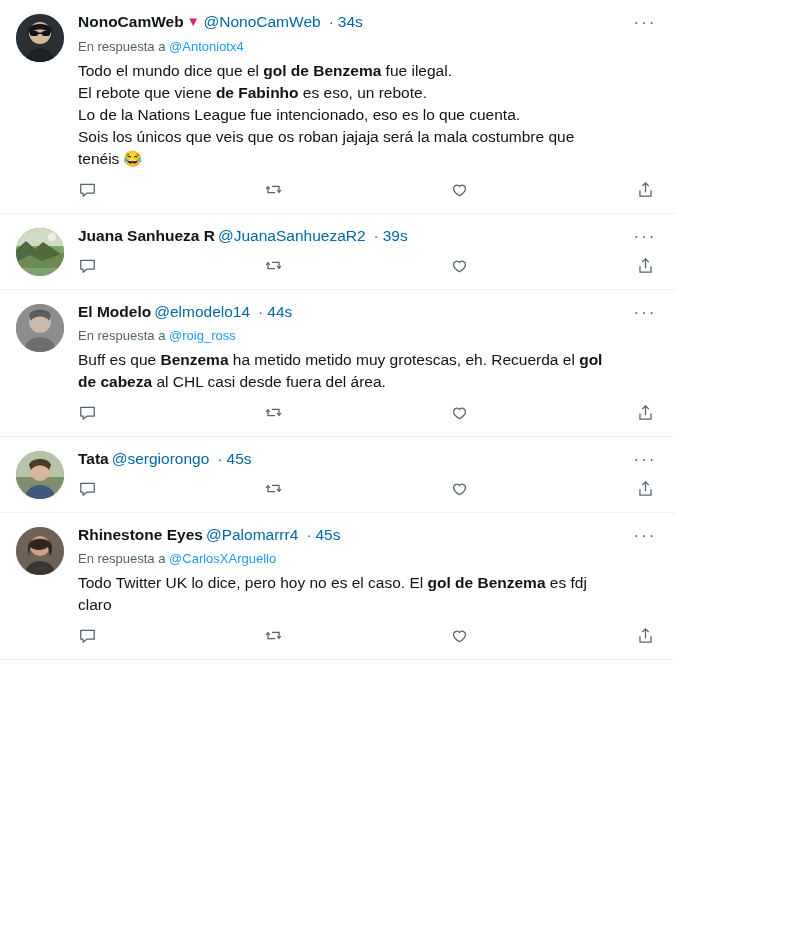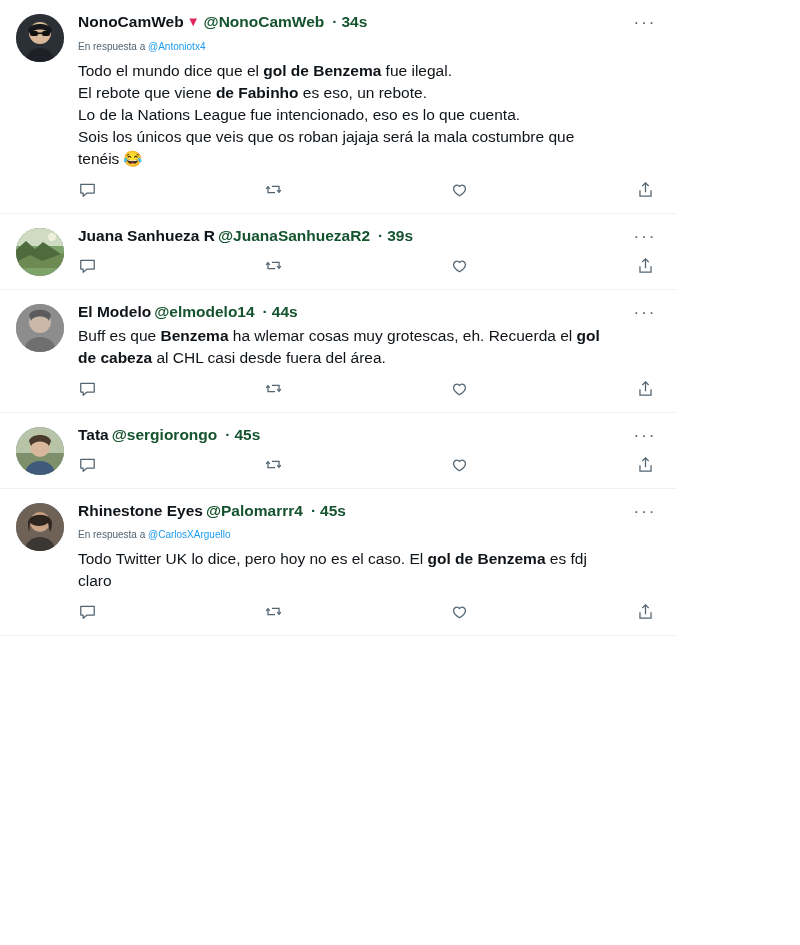--- a/index.html
+++ b/index.html
@@ -54,27 +54,27 @@
     margin-right: 3px;
   }
   .verified-badge {
     display: inline-block;
     color: #e0245e;
     font-size: 13px;
     margin-right: 4px;
     transform: translateY(-1px);
   }
   .handle, .dot, .time {
-    color: #14532d;
-    font-weight: bold;
+    color: #0369a1;
+    font-weight: normal;
   }
   .handle { margin-right: 4px; }
   .dot { margin: 0 4px; }
   .reply-line {
-    font-size: 10px;
+    font-size: 13px;
     line-height: 21px;
     color: #536471;
     margin-top: 3px;
   }
   .reply-line .mention { color: #1d9bf0; }
   .tweet-text {
     font-size: 15.5px;
     line-height: 22px;
     color: #0f1419;
     margin-top: 3px;
@@ -232,21 +232,22 @@
           </svg>
         </div>
       </div>
       <div class="body-col">
         <div class="headline">
           <span class="display-name">El Modelo</span>
           <span class="handle">@elmodelo14</span>
           <span class="dot">·</span>
           <span class="time">44s</span>
         </div>
-        <div class="tweet-text"><span>Buff es que </span><b>Benzema</b><span> ha wlemar cosas muy grotescas, eh. Recuerda el </span><b>gol</b><span>
+        <div class="reply-line"><span>En respuesta a</span> <span class="mention">@roig_ross</span></div>
+        <div class="tweet-text"><span>Buff es que </span><b>Benzema</b><span> ha metido metido muy grotescas, eh. Recuerda el </span><b>gol</b><span>
 </span><b>de cabeza</b><span> al CHL casi desde fuera del área.</span></div>
         <div class="actions">
           <div class="action">
             <span><svg viewBox="0 0 24 24">
                 <path d="M3.5 5.5h17v11h-9l-5 4v-4h-3z" stroke-linejoin="round"></path>
               </svg></span>
           </div>
           <div class="action">
             <span><svg viewBox="0 0 24 24">
                 <path d="M5 8.5V16h9"></path>

